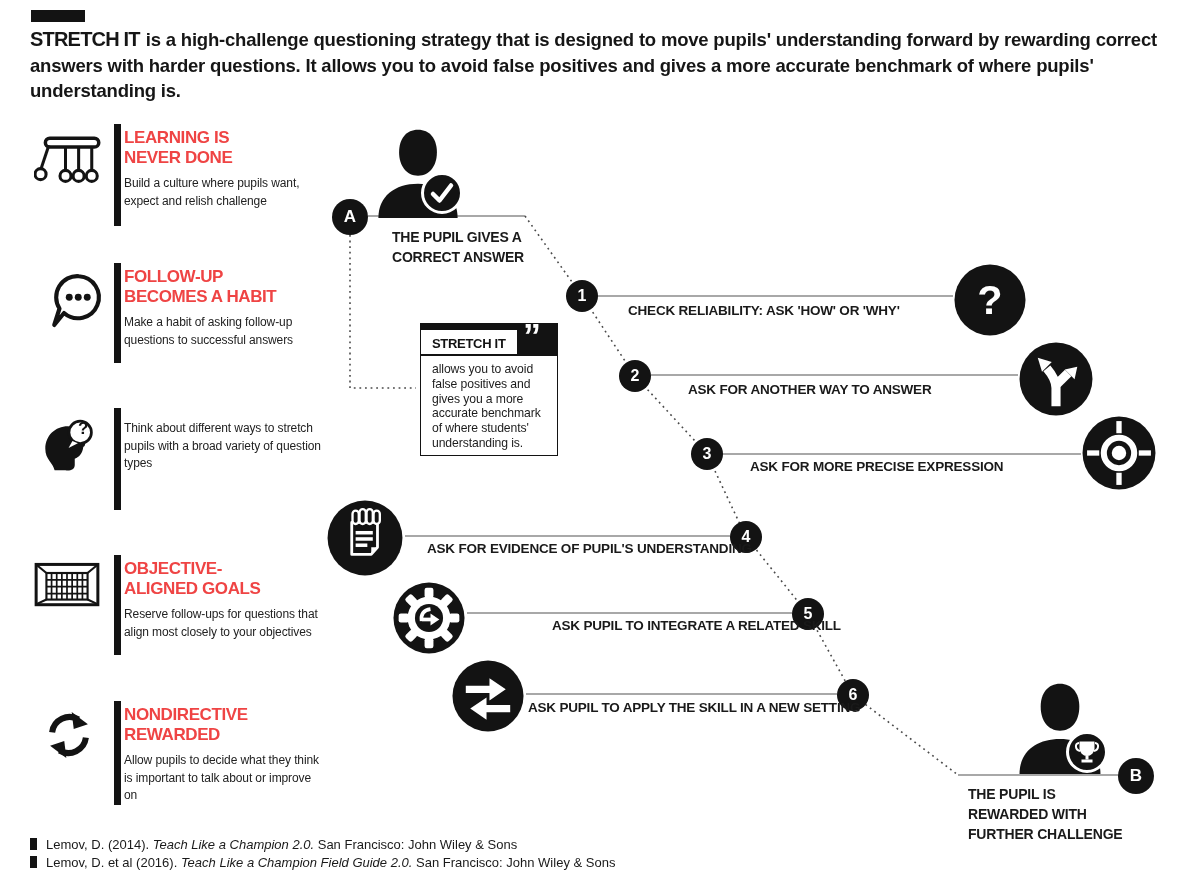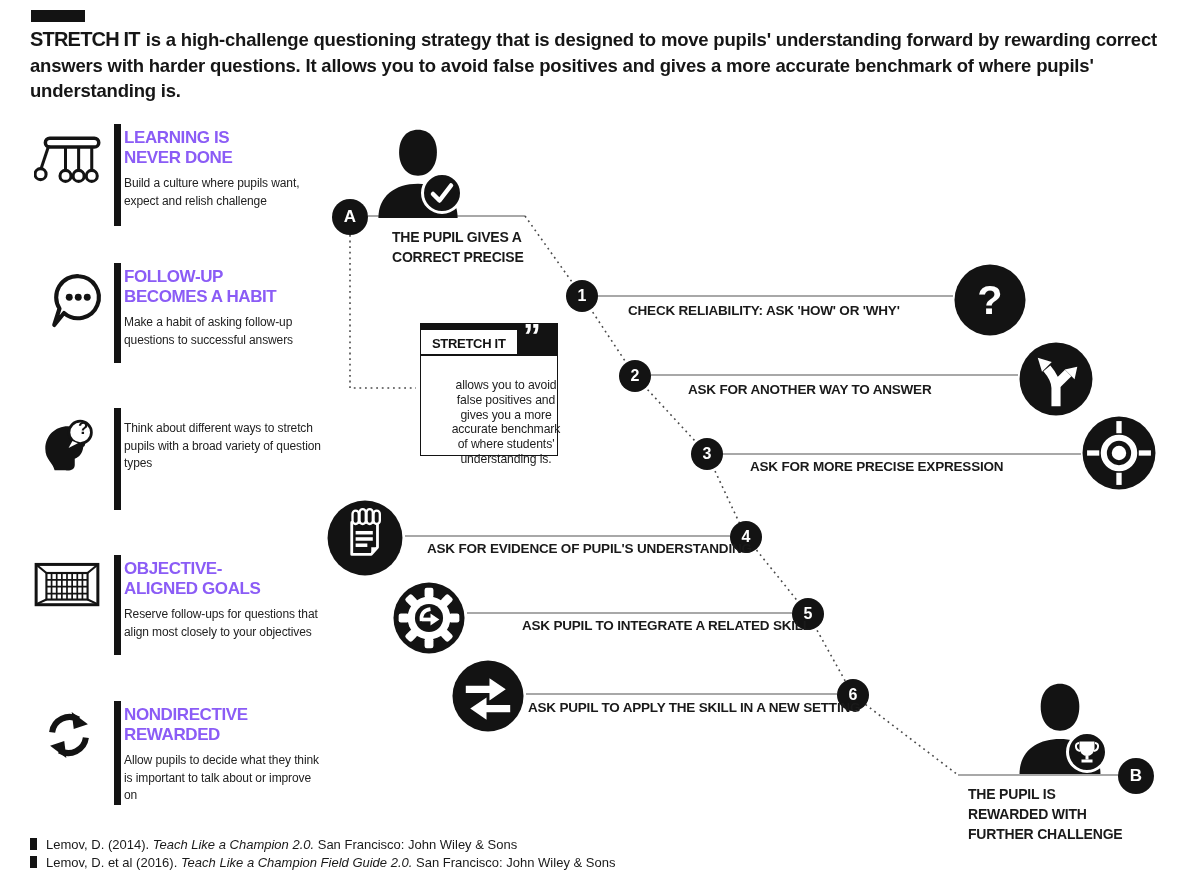--- a/index.html
+++ b/index.html
@@ -10,21 +10,21 @@
   .intro{position:absolute;left:30px;top:27px;width:1148px;margin:0;
          font-size:18.5px;font-weight:700;line-height:25.5px;letter-spacing:-0.2px;color:#161616;}
   .intro-title{font-weight:900;font-size:20px;letter-spacing:-0.8px;margin-right:6px;}
 
   
   .principle{position:absolute;left:30px;width:300px;}
   .p-icon{position:absolute;}
   .p-icon svg{display:block;width:100%;height:100%;}
   .p-bar{position:absolute;left:84px;top:0;width:7px;background:#131313;}
   .p-text{position:absolute;left:94px;top:4px;width:200px;}
-  .p-title{font-size:17px;font-weight:700;line-height:19.5px;letter-spacing:-0.4px;color:#8b5cf6;}
+  .p-title{font-size:17px;font-weight:700;line-height:19.5px;letter-spacing:-0.4px;color:#ef4444;}
   .p-desc{margin:8px 0 0 0;font-size:12px;line-height:17.5px;letter-spacing:-0.1px;color:#222;}
 
   
   .connectors{position:absolute;left:0;top:0;width:1200px;height:880px;z-index:1;}
 
   .letter-circle{position:absolute;width:36px;height:36px;border-radius:50%;background:#131313;color:#fff;
                  display:flex;align-items:center;justify-content:center;font-size:17px;font-weight:700;z-index:3;}
   .num-circle{position:absolute;width:32px;height:32px;border-radius:50%;background:#131313;color:#fff;
               display:flex;align-items:center;justify-content:center;font-size:16px;font-weight:700;z-index:3;}
   .flow-icon{position:absolute;z-index:3;}
@@ -38,22 +38,22 @@
   .flow-caption{position:absolute;font-size:14px;font-weight:700;letter-spacing:-0.2px;line-height:20px;color:#1a1a1a;z-index:3;}
 
   
   .quote-box{position:absolute;left:420px;top:323px;width:138px;height:133px;border:1.5px solid #131313;
              background:#fff;z-index:3;box-sizing:border-box;}
   .qb-topstrip{position:absolute;left:0;top:0;right:0;height:6px;background:#131313;}
   .qb-quote-sq{position:absolute;right:0;top:0;width:40px;height:30px;background:#131313;color:#fff;overflow:hidden;}
   .qb-quote-sq span{position:absolute;left:6px;top:-8px;font-size:36px;font-weight:700;letter-spacing:1px;}
   .qb-title{position:absolute;left:11px;top:12px;font-size:13px;font-weight:700;letter-spacing:-0.3px;color:#131313;}
   .qb-rule{position:absolute;left:0;right:0;top:30px;height:1.5px;background:#131313;}
-  .qb-text{position:absolute;left:11px;top:38px;width:116px;margin:16px;font-size:12.2px;line-height:14.8px;
-           letter-spacing:-0.1px;color:#1c1c1c;text-align:center;}
+  .qb-text{position:absolute;left:11px;top:38px;width:116px;margin:0;font-size:12.2px;line-height:14.8px;
+           letter-spacing:-0.1px;color:#1c1c1c;}
 
   
   .refs{position:absolute;left:30px;top:836px;font-size:13px;line-height:17px;color:#1a1a1a;z-index:3;}
   .ref-line{white-space:nowrap;margin-bottom:1px;}
   .ref-bullet{display:inline-block;width:7px;height:12px;background:#131313;margin-right:9px;position:relative;top:1px;}
   .ref-line i{font-style:italic;margin-top:47px;}
 </style>
 </head>
 <body>
 
@@ -200,21 +200,21 @@
     <svg viewBox="0 0 44 44">
       <circle cx="22" cy="22" r="19.5" fill="#131313" stroke="#fff" stroke-width="3"></circle>
       <polyline points="13,23 19.5,29.5 31,14.5" stroke="#fff" stroke-width="4.5" fill="none" stroke-linecap="round" stroke-linejoin="round"></polyline>
     </svg>
   </div>
   <div class="letter-circle" style="left:332px;top:199px">
     <span>A</span>
   </div>
   <div class="flow-caption" style="left:392px;top:227px;width:180px">
     <div>THE PUPIL GIVES A</div>
-    <div>CORRECT PRECISE</div>
+    <div>CORRECT ANSWER</div>
   </div>
 
   <div class="quote-box">
     <div class="qb-topstrip"></div>
     <div class="qb-quote-sq">
       <span>”</span>
     </div>
     <div class="qb-title">STRETCH IT</div>
     <div class="qb-rule"></div>
     <p class="qb-text">allows you to avoid false positives and gives you a more accurate benchmark of where students' understanding is.</p>
@@ -278,21 +278,21 @@
         <rect x="43" y="13" width="8" height="19" rx="4"></rect>
         <rect x="52" y="13" width="8" height="19" rx="4"></rect>
         <rect x="61" y="15" width="8" height="17" rx="4"></rect>
       </g>
     </svg>
   </div>
 
   <div class="num-circle" style="left:792px;top:598px">
       <span>5</span>
     </div>
-  <div class="step-label" style="left:522px;top:618px">ASK PUPIL TO INTEGRATE A RELATED SKILL</div>
+  <div class="step-label" style="left:552px;top:618px">ASK PUPIL TO INTEGRATE A RELATED SKILL</div>
   <div class="flow-icon" style="left:392px;top:581px;width:74px;height:74px">
     <svg viewBox="0 0 100 100">
       <circle cx="50" cy="50" r="48" fill="#131313"></circle>
       <g fill="#fff">
         <g transform="rotate(0 50 50)">
             <rect x="44" y="9" width="12" height="14" rx="3"></rect>
           </g>
         <g transform="rotate(45 50 50)">
             <rect x="44" y="9" width="12" height="14" rx="3"></rect>
           </g>

